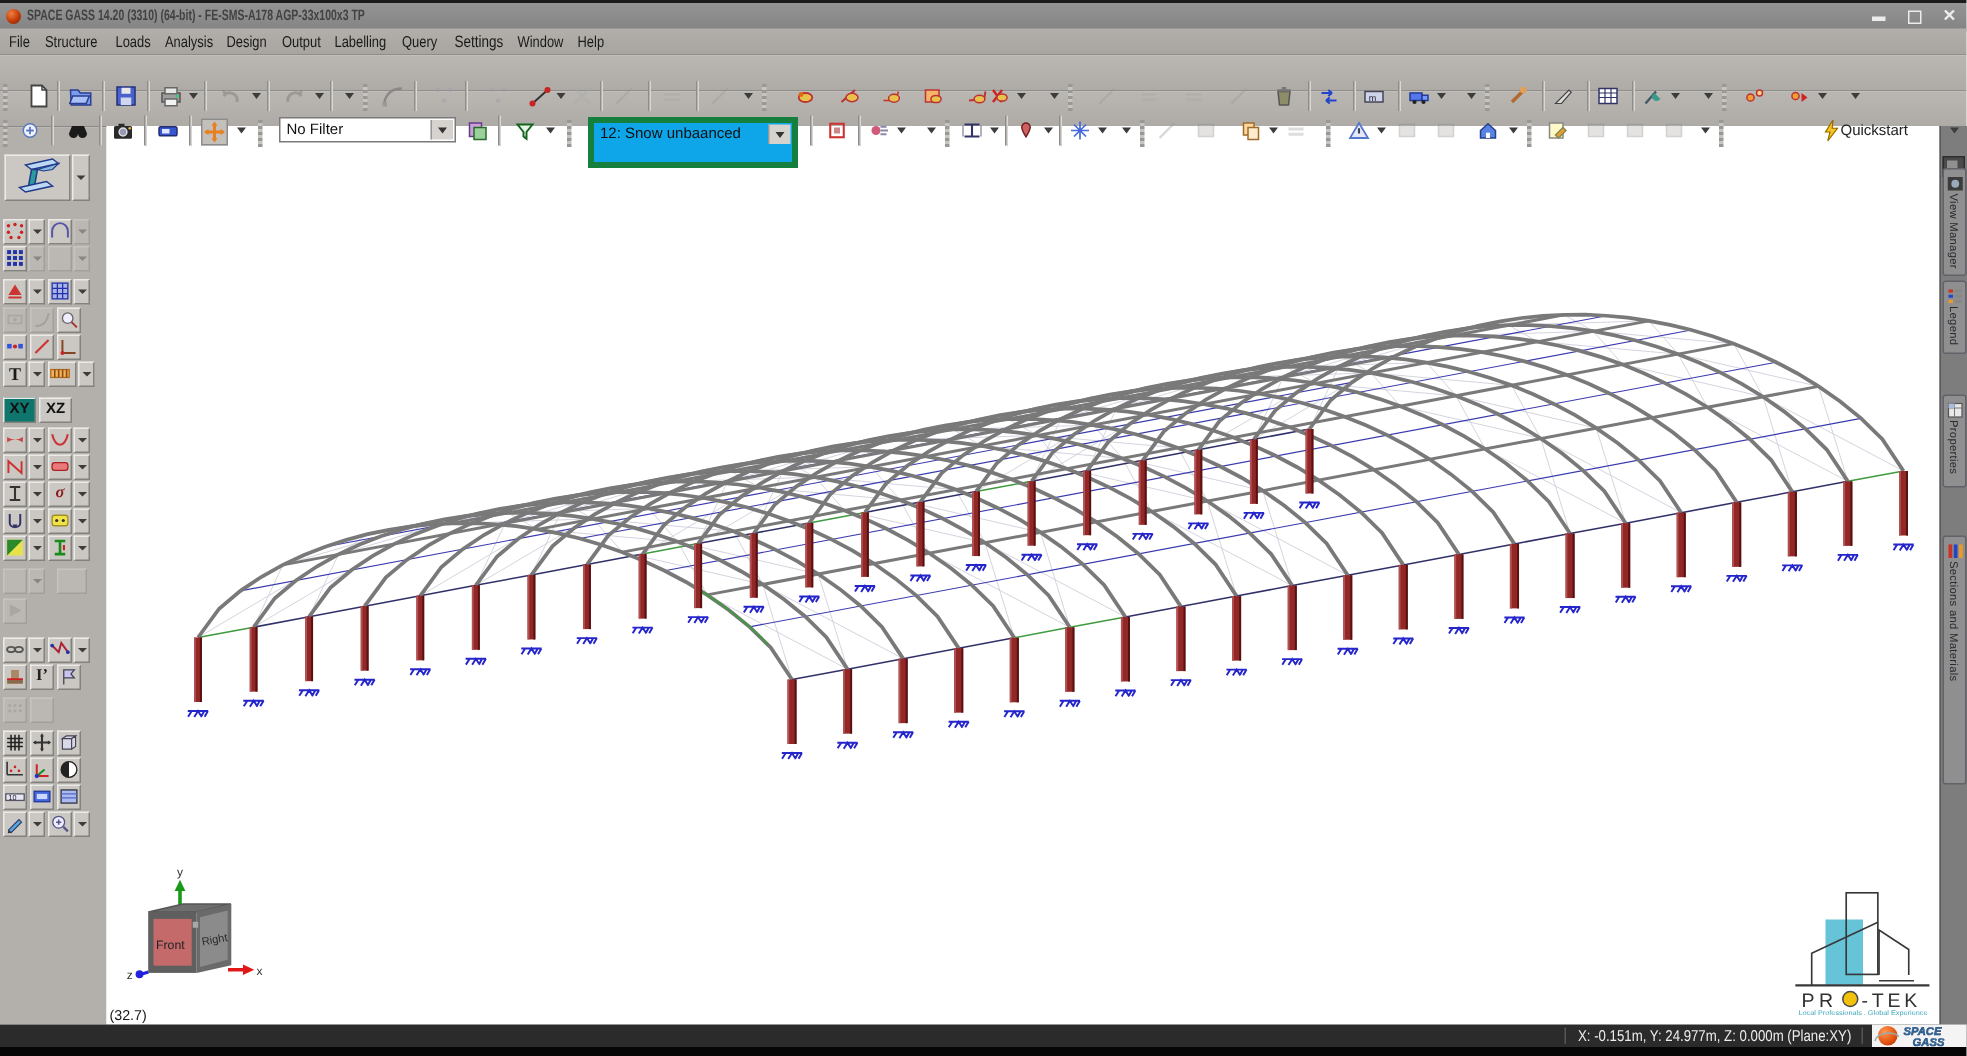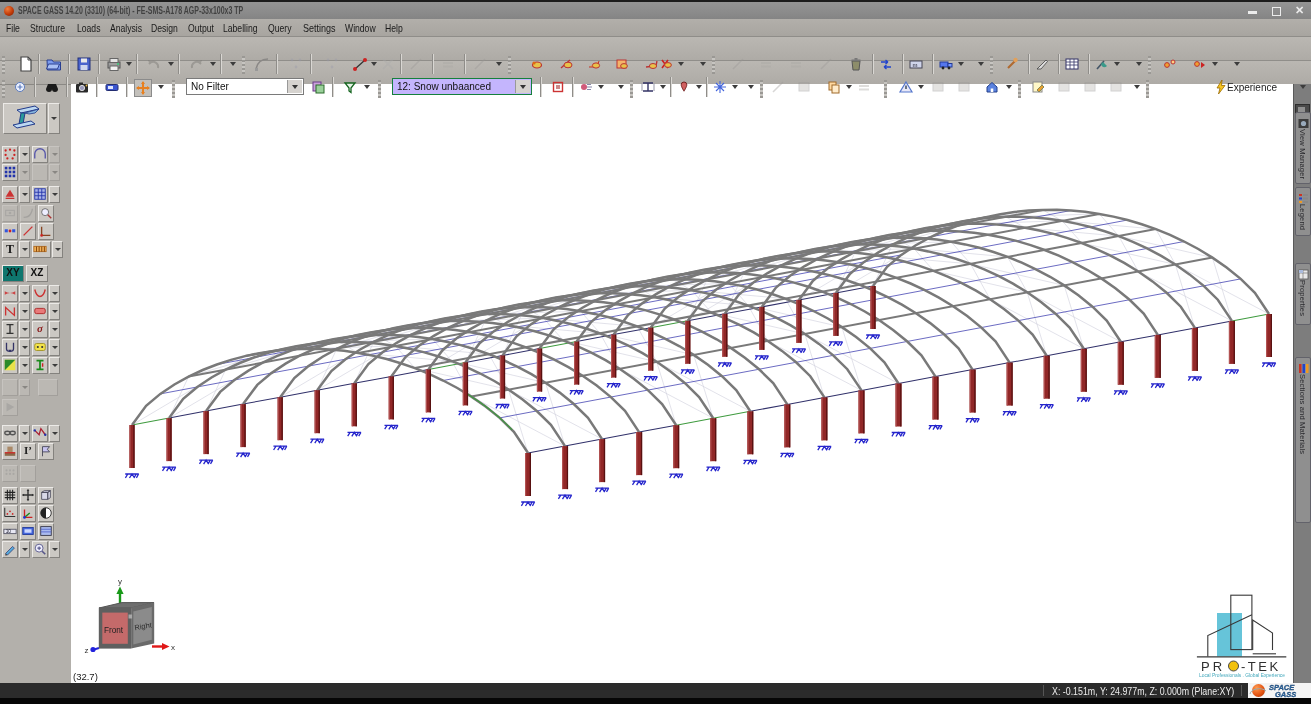--- a/index.html
+++ b/index.html
@@ -650,21 +650,21 @@
     <div style="position:absolute;left:310px;top:63px;width:16px;height:16px;"><svg width="16" height="16" viewBox="0 0 16 16">
         <rect x="3" y="3" width="8" height="9" fill="#c9a0d8" stroke="#6a3a8a"></rect>
         <rect x="6" y="6" width="8" height="8" fill="#9ad09a" stroke="#2a6a2a"></rect>
       </svg></div>
     <div style="position:absolute;left:332px;top:61px;width:1px;height:20px;background:#8f8d89;border-right:1px solid #d9d7d3"></div>
     <div style="position:absolute;left:342px;top:63px;width:16px;height:16px;"><svg width="16" height="16" viewBox="0 0 16 16">
         <path d="M3,4 h10 l-4,5 v4.5 l-2,-1.5 v-3 z" fill="#e8f4e8" stroke="#14641e" stroke-width="1.3"></path>
       </svg></div>
     <div style="position:absolute;left:364px;top:69px;width:0;height:0;border-left:3.5px solid transparent;border-right:3.5px solid transparent;border-top:4px solid #3c3c3c"></div>
     <div style="position:absolute;left:378px;top:64px;width:3px;height:18px;background:repeating-linear-gradient(#9a9894 0 2px,#c7c5c1 2px 4px)"></div>
-    <div style="position:absolute;left:392px;top:62px;width:140px;height:17px;background:#c4b5fd;border:1px solid #15803d;font-size:10px;color:#111;line-height:16px;padding-left:4px;box-sizing:border-box">12: Snow unbaanced<div style="position:absolute;right:1px;top:1px;width:14px;height:13px;background:#d6d3cf;border-left:1px solid #999">
+    <div style="position:absolute;left:392px;top:62px;width:140px;height:34px;background:#0ea5e9;border:4px solid #15803d;font-size:10px;color:#111;line-height:16px;padding-left:4px;box-sizing:border-box">12: Snow unbaanced<div style="position:absolute;right:1px;top:1px;width:14px;height:13px;background:#d6d3cf;border-left:1px solid #999">
         <div style="margin:5px auto;width:0;height:0;border-left:3.5px solid transparent;border-right:3.5px solid transparent;border-top:4px solid #333"></div>
       </div></div>
     <div style="position:absolute;left:540px;top:61px;width:1px;height:20px;background:#8f8d89;border-right:1px solid #d9d7d3"></div>
     <div style="position:absolute;left:550px;top:63px;width:16px;height:16px;"><svg width="16" height="16" viewBox="0 0 16 16">
         <rect x="3.5" y="3.5" width="9" height="9" fill="none" stroke="#cc3333" stroke-width="1.4"></rect>
         <rect x="6" y="6" width="4" height="4" fill="#cc8888"></rect>
       </svg></div>
     <div style="position:absolute;left:572px;top:61px;width:1px;height:20px;background:#8f8d89;border-right:1px solid #d9d7d3"></div>
     <div style="position:absolute;left:578px;top:63px;width:16px;height:16px;"><svg width="16" height="16" viewBox="0 0 16 16">
         <circle cx="6" cy="8" r="3" fill="#d05a7a"></circle>
@@ -734,21 +734,21 @@
         <rect x="3" y="4" width="10" height="8" fill="#b9b6b2" stroke="#8a8a8a"></rect>
       </svg></div>
     <div style="position:absolute;left:1108px;top:63px;width:16px;height:16px;opacity:.38;"><svg width="16" height="16" viewBox="0 0 16 16">
         <rect x="3" y="4" width="10" height="8" fill="#b9b6b2" stroke="#8a8a8a"></rect>
       </svg></div>
     <div style="position:absolute;left:1134px;top:69px;width:0;height:0;border-left:3.5px solid transparent;border-right:3.5px solid transparent;border-top:4px solid #3c3c3c"></div>
     <div style="position:absolute;left:1146px;top:64px;width:3px;height:18px;background:repeating-linear-gradient(#9a9894 0 2px,#c7c5c1 2px 4px)"></div>
     <div style="position:absolute;left:1213px;top:63px;width:16px;height:16px;"><svg width="16" height="16" viewBox="0 0 16 16">
         <path d="M9,1 L4,9 h3 l-1.5,6 L12,6.5 H8.5 Z" fill="#f7c520" stroke="#9a6a00" stroke-width="0.8"></path>
       </svg></div>
-    <div style="position:absolute;left:1227px;top:66px;font-size:10px;color:#222">Experience</div>
+    <div style="position:absolute;left:1227px;top:66px;font-size:10px;color:#222">Quickstart</div>
     <div style="position:absolute;left:1300px;top:69px;width:0;height:0;border-left:3.5px solid transparent;border-right:3.5px solid transparent;border-top:4px solid #3c3c3c"></div>
     <div style="position:absolute;left:3px;top:87px;width:44px;height:31px;background:#cbc8c3;border-top:1px solid #eceae7;border-left:1px solid #eceae7;border-right:1px solid #84827e;border-bottom:1px solid #84827e;box-sizing:border-box"><svg width="40" height="28" viewBox="0 0 40 28" style="margin:0 0 0 1px">
         <polygon points="12,6 30,2 34,5 16,9" fill="#bcd8f2" stroke="#223a8a" stroke-width="1"></polygon>
         <polygon points="16,9 20,9 18,20 14,20" fill="#2a9a9a" stroke="#223a8a"></polygon>
         <polygon points="20,9 34,5 30,9 24,10" fill="#88b8e0" stroke="#223a8a" stroke-width="0.8"></polygon>
         <polygon points="8,21 26,17 30,20 12,24" fill="#bcd8f2" stroke="#223a8a" stroke-width="1"></polygon>
       </svg></div>
     <div style="position:absolute;left:48px;top:87px;width:12px;height:31px;background:#cbc8c3;border-top:1px solid #eceae7;border-left:1px solid #eceae7;border-right:1px solid #84827e;border-bottom:1px solid #84827e;box-sizing:border-box">
       <div style="margin:13px auto 0;width:0;height:0;border-left:3px solid transparent;border-right:3px solid transparent;border-top:3.5px solid #3c3c3c"></div>
     </div>

